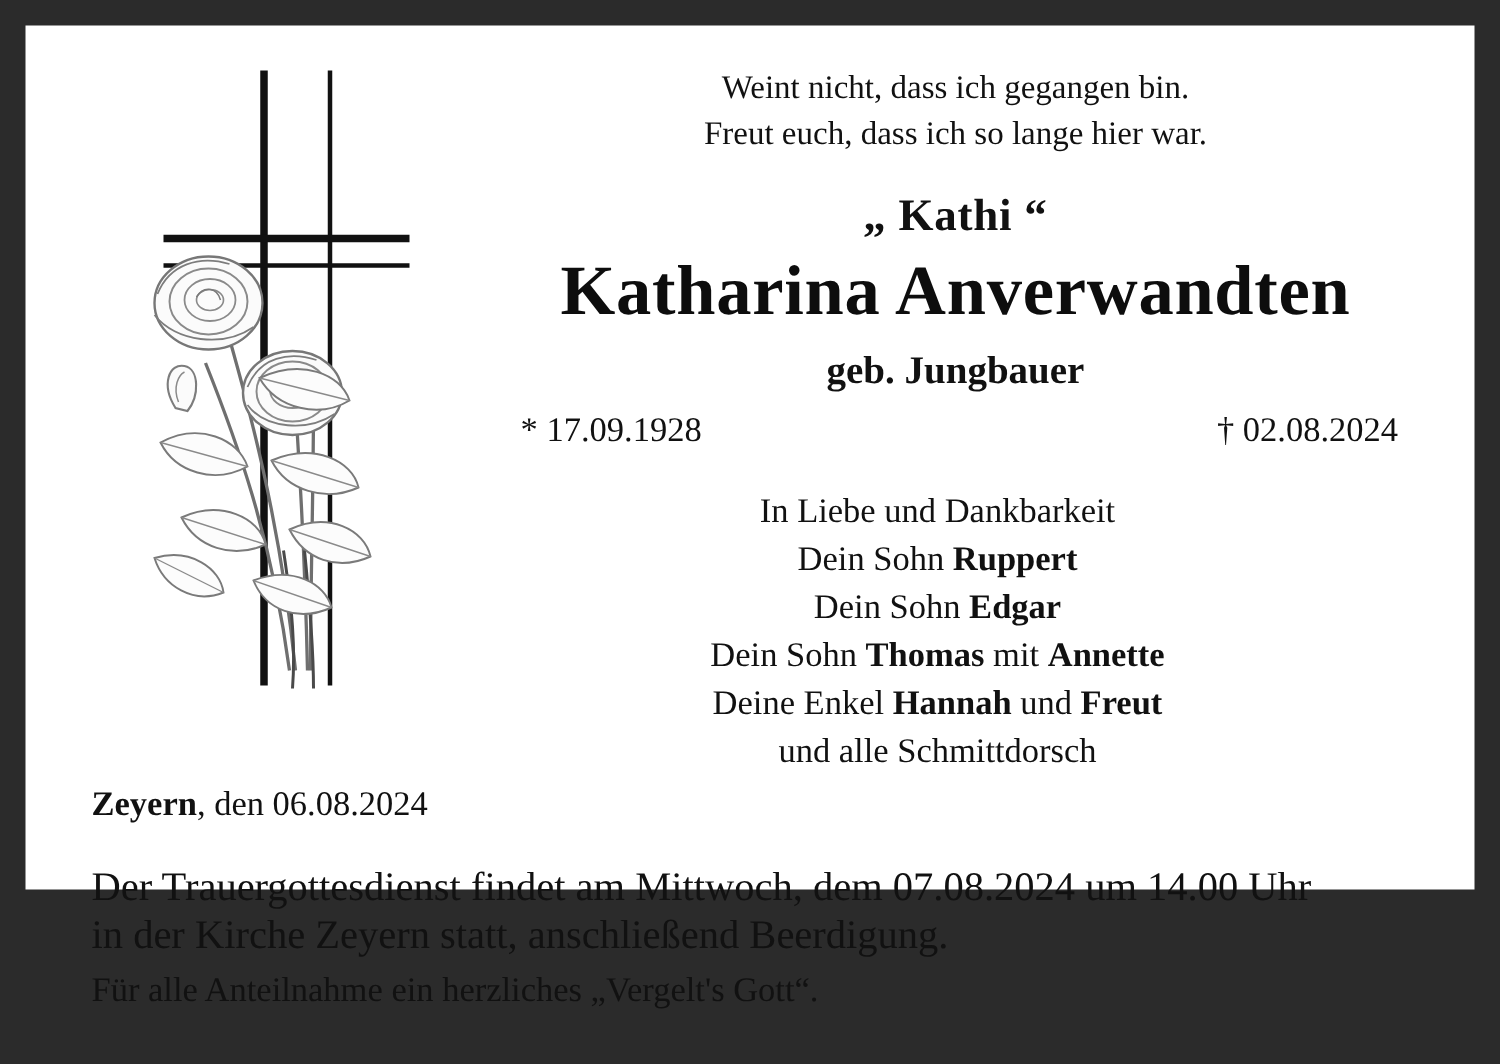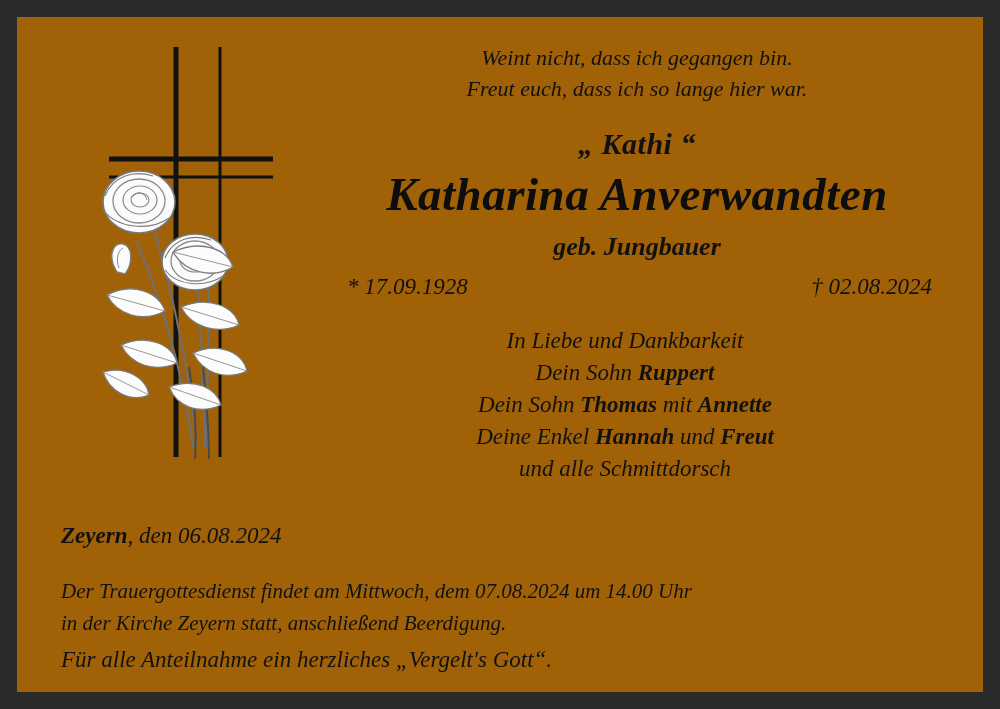--- a/index.html
+++ b/index.html
@@ -16,24 +16,23 @@
     height: 709px;
     background: #2b2b2b;
     box-sizing: border-box;
     overflow: hidden;
   }
   .card {
     position: absolute;
     left: 17px;
     top: 17px;
     width: 966px;
-    height: 675px;
-    background: #a16207;
+    height: 576px;
+    background: #ffffff;
     box-sizing: border-box;
-    font-style: italic;
   }
 
   
   .verse {
     position: absolute;
     left: 300px;
     top: 25px;
     width: 640px;
     text-align: center;
     font-size: 22px;
@@ -110,21 +109,21 @@
     color: #111;
   }
   .place-line b { font-weight: bold; }
 
   
   .service {
     position: absolute;
     left: 44px;
     top: 558px;
     width: 880px;
-    font-size: 21px;
+    font-size: 27px;
     line-height: 32px;
     color: #111;
   }
   .thanks {
     position: absolute;
     left: 44px;
     top: 630px;
     width: 880px;
     font-size: 23px;
     color: #111;
@@ -224,20 +223,23 @@
       <span>* 17.09.1928</span>
       <span>† 02.08.2024</span>
     </div>
 
     <div class="family">
       <div>In Liebe und Dankbarkeit</div>
       <div>
         <span>Dein Sohn </span><b>Ruppert</b>
       </div>
       <div>
+        <span>Dein Sohn </span><b>Edgar</b>
+      </div>
+      <div>
         <span>Dein Sohn </span><b>Thomas</b><span> mit </span><b>Annette</b>
       </div>
       <div>
         <span>Deine Enkel </span><b>Hannah</b><span> und </span><b>Freut</b>
       </div>
       <div>und alle Schmittdorsch</div>
     </div>
 
     <div class="place-line">
       <b>Zeyern</b><span>, den 06.08.2024</span>

